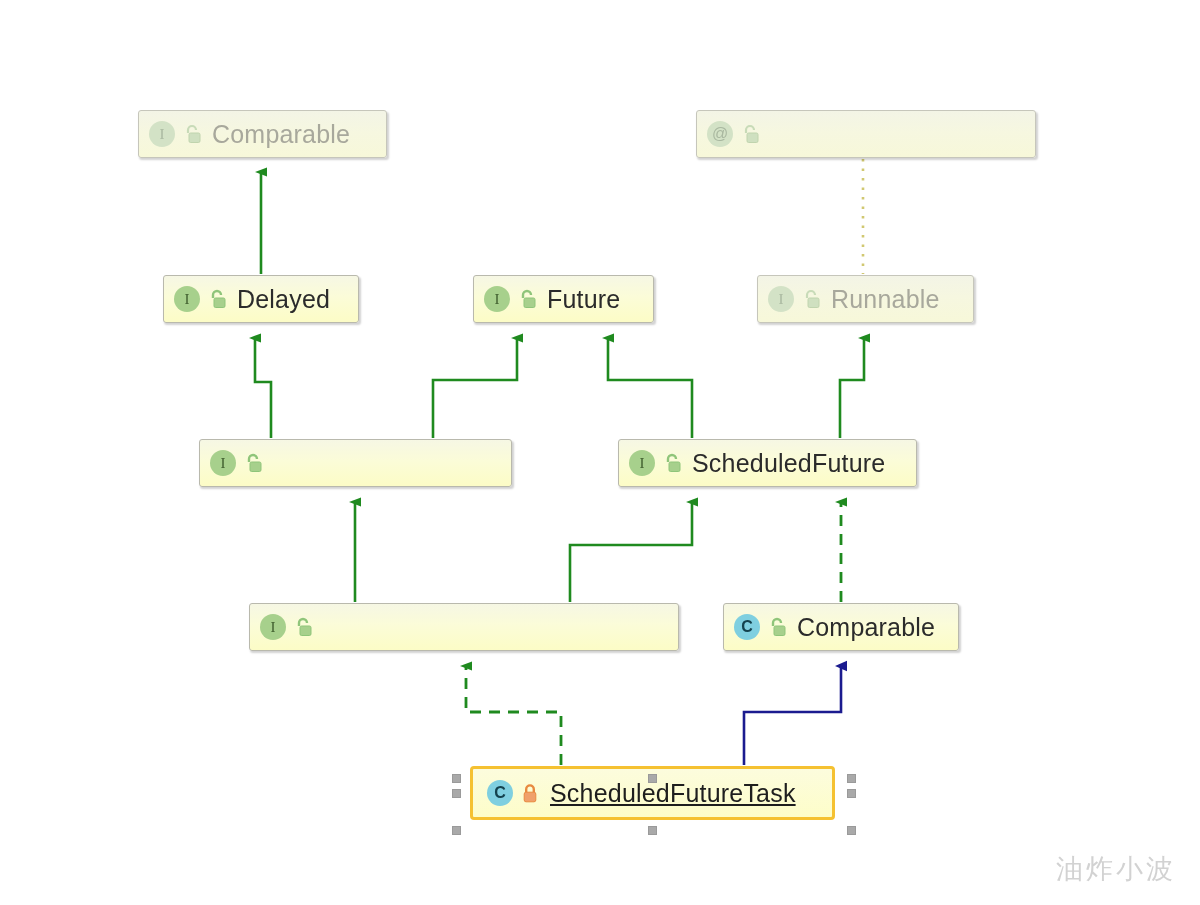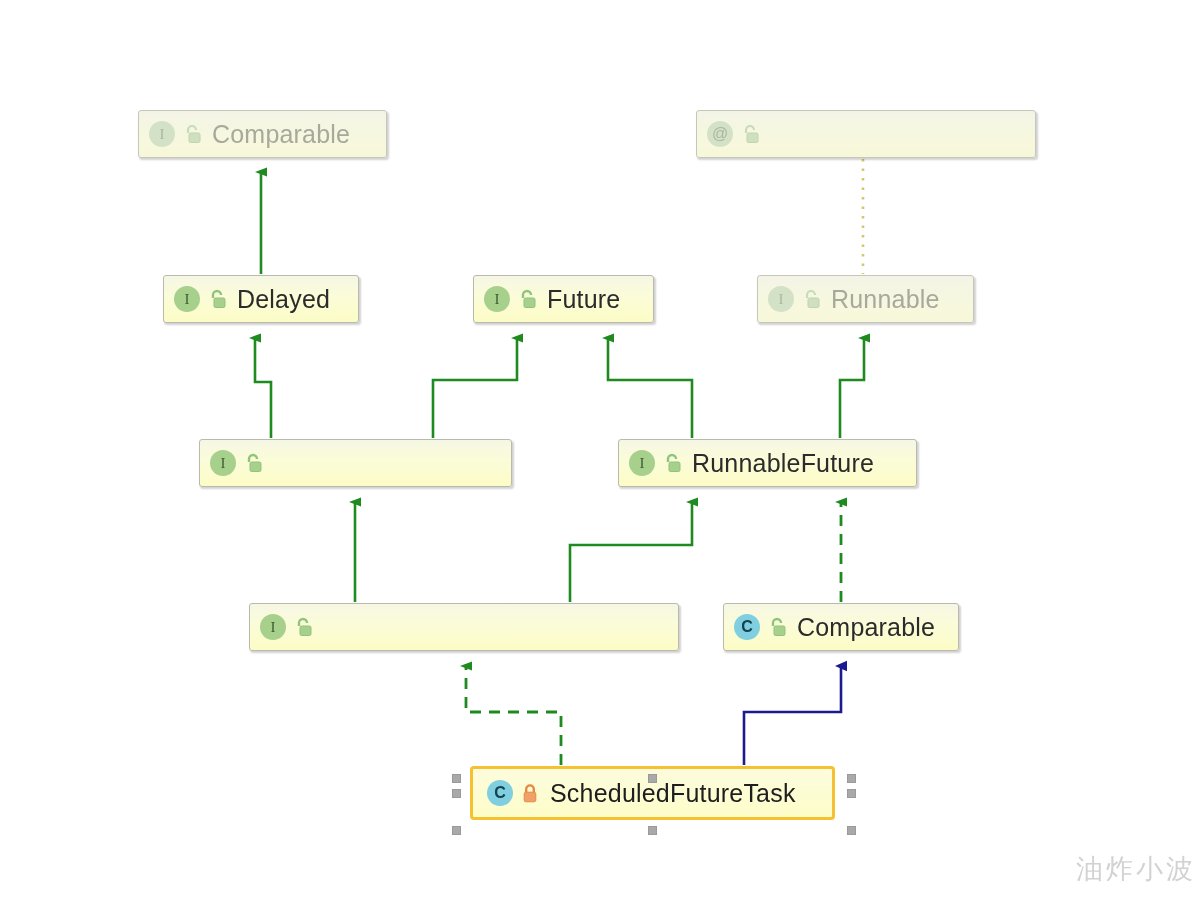--- a/index.html
+++ b/index.html
@@ -51,21 +51,21 @@
     box-shadow: none;
   }
 
   .node .label {
     font-size: 25px;
     letter-spacing: 0.2px;
     color: #2b2b2b;
     font-weight: 400;
   }
   .node.faded .label { color: #a8a89c; }
-  .node.selected .label { color: #1e1e1e; }
+  .node.selected .label { color: #1e1e1e; text-decoration: underline; }
 
   
   .ic-circle {
     width: 26px;
     height: 26px;
     border-radius: 50%;
     display: flex;
     align-items: center;
     justify-content: center;
     font-size: 14px;
@@ -111,21 +111,21 @@
     width: 9px;
     height: 9px;
     background: #a9a9a9;
     border: 1px solid #9a9a9a;
     box-sizing: border-box;
   }
 
   
   #watermark {
     position: absolute;
-    right: 4px;
+    right: 24px;
     bottom: 18px;
     font-size: 27px;
     color: #d2d2d2;
     letter-spacing: 3px;
     font-family: "DejaVu Sans", sans-serif;
     user-select: none;
   }
 </style>
 </head>
 <body>
@@ -230,21 +230,21 @@
   </div>
 
   <div class="node" style="left:618px; top:439px; width:299px;">
     <span class="ic-circle ic-interface">I</span>
     <span class="ic-lock">
       <svg viewBox="0 0 20 22" width="20" height="22" aria-hidden="true">
         <path d="M6 10 V7 a4 4 0 0 1 8 0" fill="none" stroke="#8fc57a" stroke-width="2.4"></path>
         <rect x="7" y="10" width="11" height="9.5" rx="1.6" fill="#a7d08c" stroke="#8fc57a" stroke-width="1"></rect>
       </svg>
     </span>
-    <span class="label">RunnableFuture</span>
+    <span class="label">ScheduledFuture</span>
   </div>
 
   <div class="node" style="left:249px; top:603px; width:430px;">
     <span class="ic-circle ic-interface">I</span>
     <span class="ic-lock">
       <svg viewBox="0 0 20 22" width="20" height="22" aria-hidden="true">
         <path d="M6 10 V7 a4 4 0 0 1 8 0" fill="none" stroke="#8fc57a" stroke-width="2.4"></path>
         <rect x="7" y="10" width="11" height="9.5" rx="1.6" fill="#a7d08c" stroke="#8fc57a" stroke-width="1"></rect>
       </svg>
     </span>

